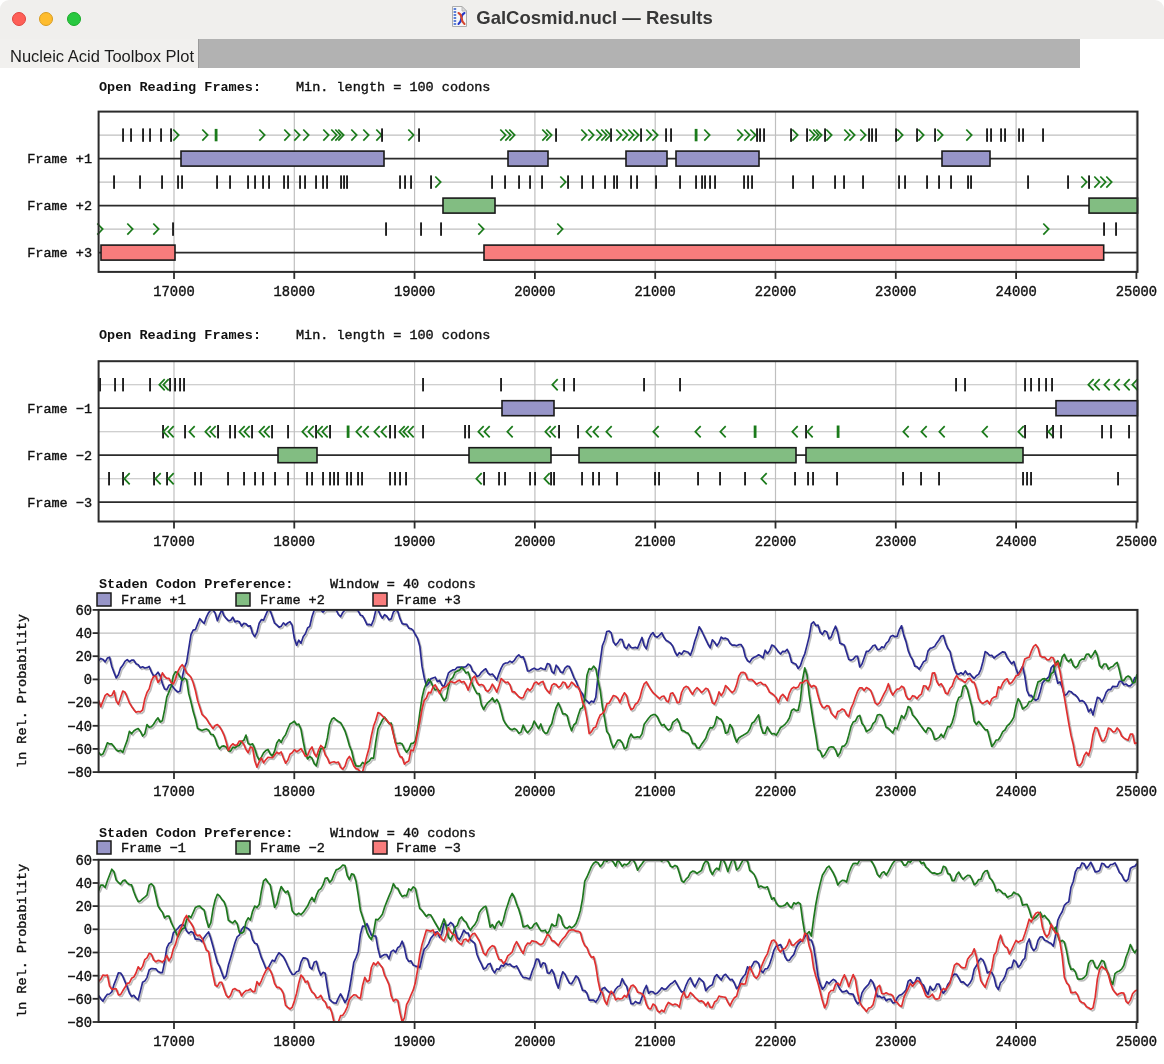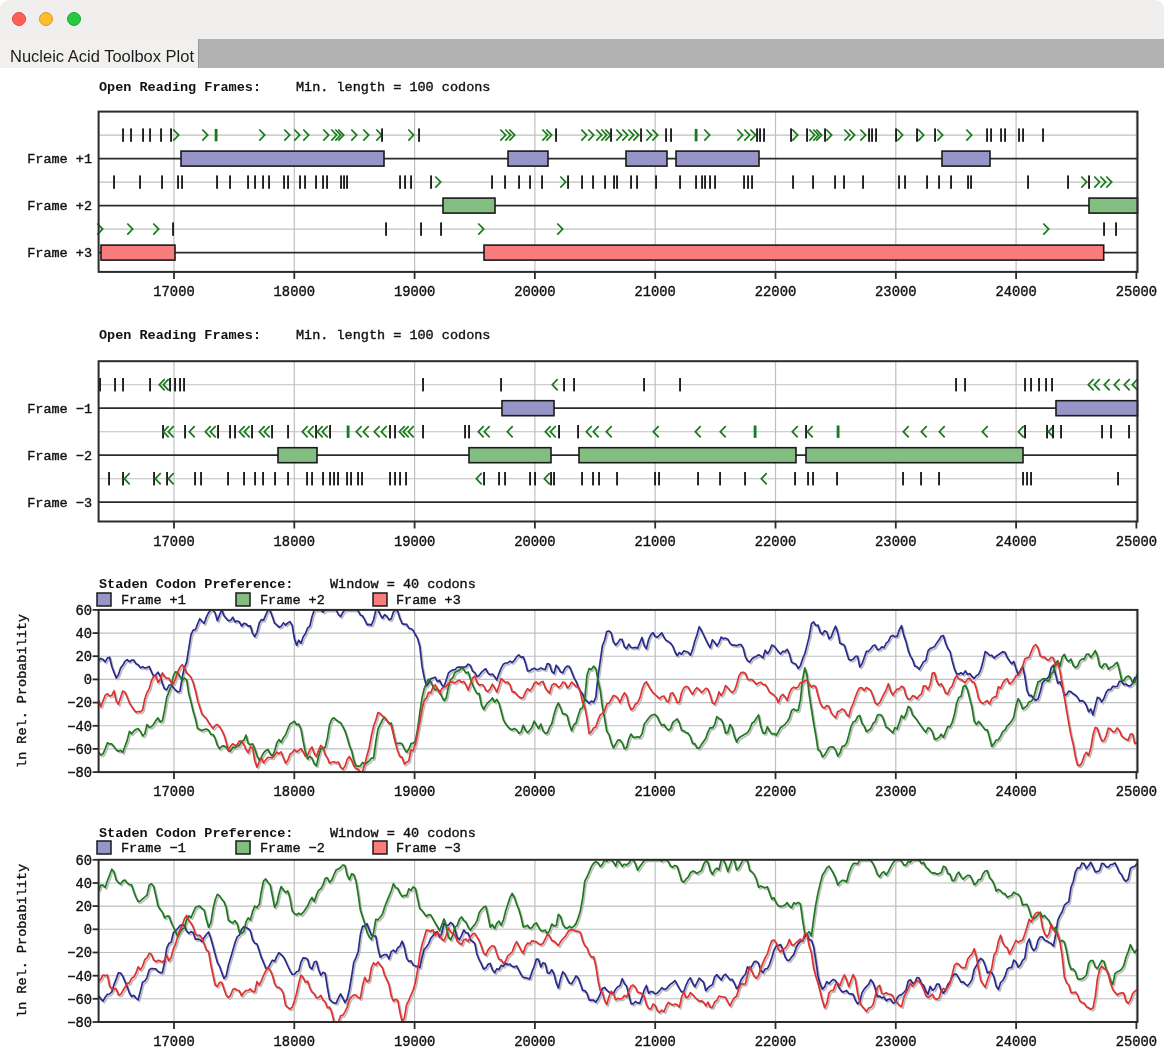--- a/index.html
+++ b/index.html
@@ -1,27 +1,41 @@
 <!DOCTYPE html>
 <html><head><meta charset="utf-8">
 <style>
 html,body{margin:0;padding:0;width:1164px;height:1064px;background:#fff;overflow:hidden;}
 .titlebar{position:absolute;left:0;top:0;width:1164px;height:39px;background:#f0efed;border-radius:9px 9px 0 0;}
 .tl{position:absolute;top:11.5px;width:14px;height:14px;border-radius:50%;box-sizing:border-box;}
 .title{position:absolute;top:6px;left:0;width:1164px;text-align:center;font-family:"Liberation Sans",sans-serif;font-size:18.5px;font-weight:bold;color:#383838;}
-.tabs{position:absolute;left:0;top:39px;width:1164px;height:29px;background:#b2b2b2;}
+.tabs{position:absolute;left:0;top:39px;width:1080px;height:29px;background:#b2b2b2;}
 .tab{position:absolute;left:0;top:0;width:199px;height:29px;background:#f1f0ee;border-right:1px solid #9a9a9a;font-family:"Liberation Sans",sans-serif;font-size:16.5px;color:#1c1c1c;line-height:29px;padding-left:10px;padding-top:3px;box-sizing:border-box;}
 .icon{display:inline-block;vertical-align:-3px;margin-right:8px;}
 svg.main{position:absolute;left:0;top:0;}
 </style></head>
 <body>
 <div class="titlebar">
  <div class="tl" style="left:12px;background:#fe5f57;border:1px solid #e0443e;"></div>
  <div class="tl" style="left:39px;background:#febc2e;border:1px solid #d89c21;"></div>
  <div class="tl" style="left:66.5px;background:#28c840;border:1px solid #1aab29;"></div>
+ <div class="title"><span class="icon"><svg width="17" height="21" viewBox="0 0 17 21">
+          <path d="M1.5 0.5 H11 L15.5 5 V20.5 H1.5 Z" fill="#f7f7f7" stroke="#adadad" stroke-width="1"></path>
+          <path d="M11 0.5 L15.5 5 H11 Z" fill="#dcdcdc" stroke="#adadad" stroke-width="0.8"></path>
+          <g fill="#5c7fd6">
+            <rect x="2.6" y="2" width="2.6" height="2"></rect>
+            <rect x="2.6" y="5" width="2.6" height="2"></rect>
+            <rect x="2.6" y="8" width="2.6" height="2"></rect>
+            <rect x="2.6" y="11" width="2.6" height="2"></rect>
+            <rect x="2.6" y="14" width="2.6" height="2"></rect>
+            <rect x="2.6" y="17" width="2.6" height="2"></rect>
+          </g>
+          <path d="M13.5 7 C8 9.5 13 13 7.5 18" fill="none" stroke="#2638c8" stroke-width="2.1" stroke-linecap="round"></path>
+          <path d="M7.5 7 C13 9.5 8 13 13.5 18" fill="none" stroke="#d6452e" stroke-width="2.1" stroke-linecap="round"></path>
+        </svg></span>GalCosmid.nucl — Results</div>
 </div>
 <div class="tabs">
     <div class="tab">Nucleic Acid Toolbox Plot</div>
   </div>
 <svg class="main" width="1164" height="1064" viewBox="0 0 1164 1064">
 <rect x="0" y="69" width="1164" height="995" fill="#ffffff"></rect>
 <text x="99.0" y="91.0" font-family="Liberation Mono, monospace" font-size="13.5px" font-weight="bold" text-anchor="start" fill="#111" letter-spacing="0">Open Reading Frames:</text>
 <text x="296.0" y="91.0" font-family="Liberation Mono, monospace" font-size="13.5px" font-weight="normal" text-anchor="start" fill="#111" letter-spacing="0" stroke="#111" stroke-width="0.38">Min. length = 100 codons</text>
 <line x1="174.0" y1="111.6" x2="174.0" y2="271.9" stroke="#bfbfbf" stroke-width="1.2"></line>
 <line x1="294.3" y1="111.6" x2="294.3" y2="271.9" stroke="#bfbfbf" stroke-width="1.2"></line>

